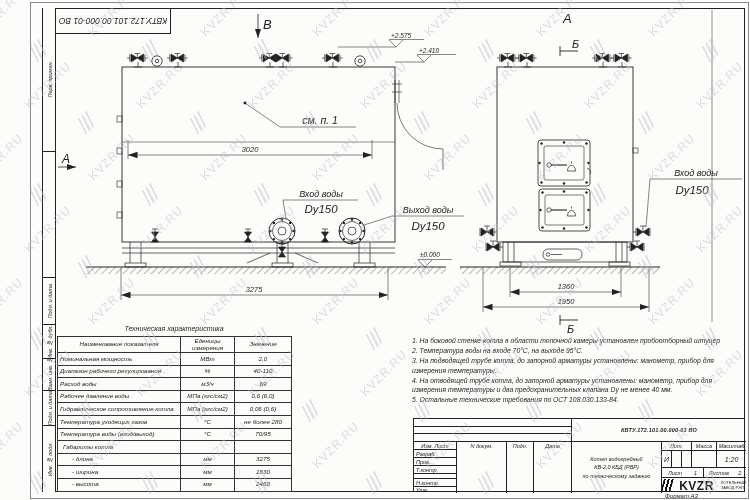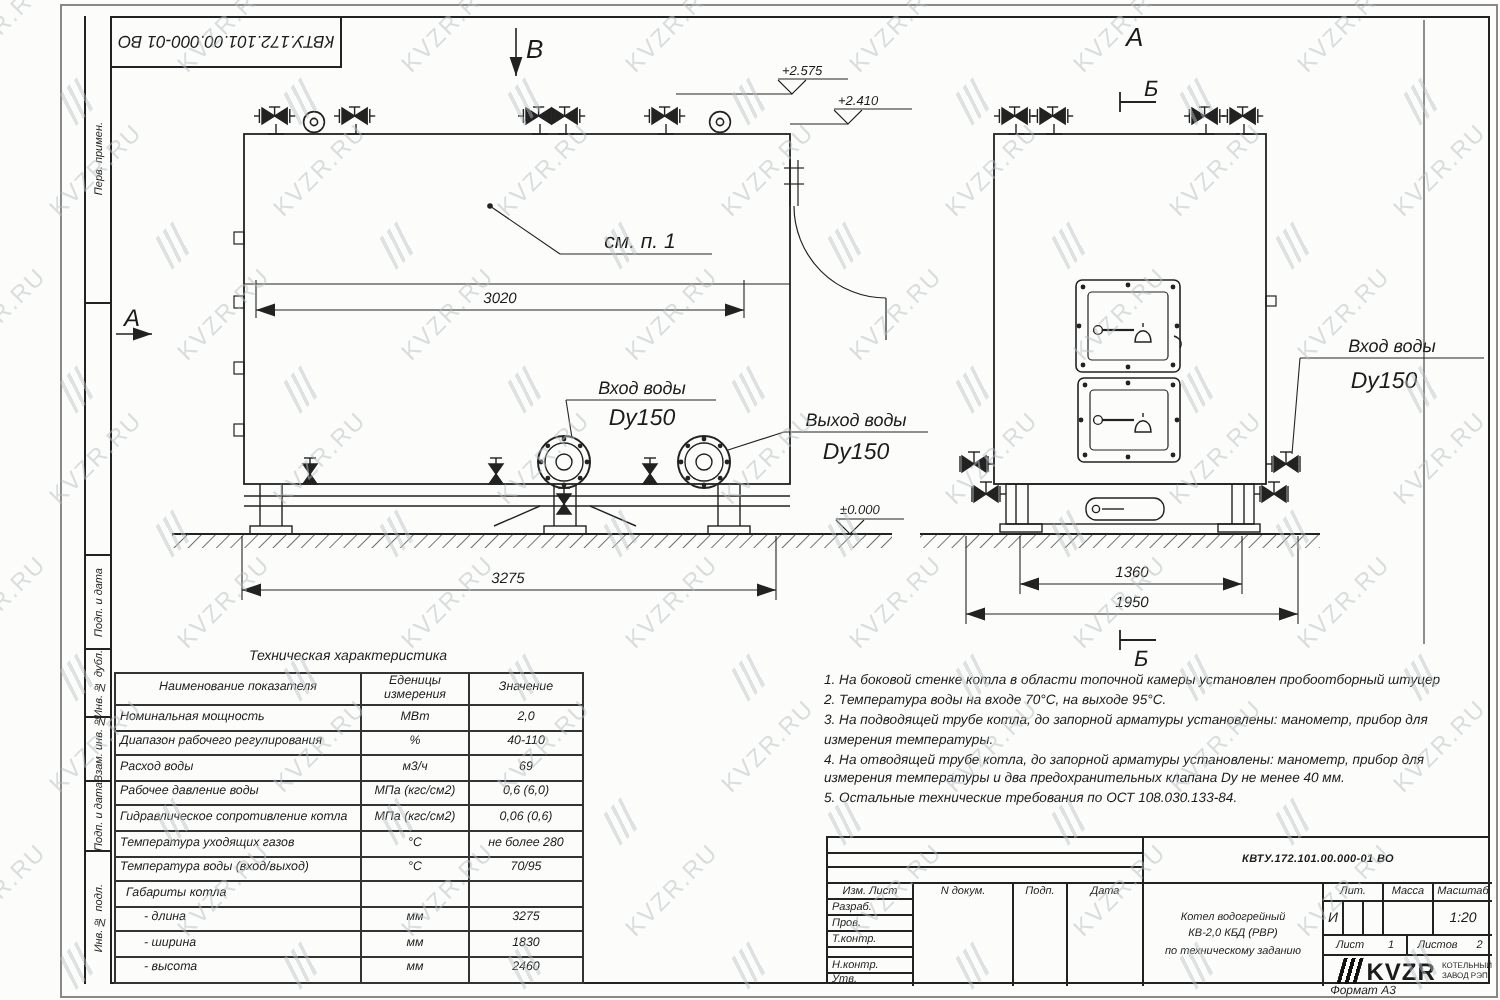--- a/index.html
+++ b/index.html
@@ -37,21 +37,21 @@
   .notes{left:412px;top:336px;width:331px;z-index:4;font-size:6.8px;font-style:italic;line-height:1.4;}
   .notes div{margin-bottom:0.5px;}
   
   .tb{left:413px;top:418px;width:332px;height:74px;border:1.3px solid #222;box-sizing:border-box;z-index:5;background:transparent;}
   .tb .cell{position:absolute;box-sizing:border-box;border-left:0.7px solid #222;border-top:0.7px solid #222;
             font-size:5.5px;font-style:italic;display:flex;align-items:center;overflow:hidden;}
   .tb .noL{border-left:none;} .tb .noT{border-top:none;}
   .desig{font-size:13px;font-style:italic;font-weight:bold;justify-content:center;letter-spacing:.2px;}
   .docname{flex-direction:column;justify-content:center;font-size:7.5px;text-align:center;line-height:1.55;}
   .ctr{justify-content:center;}
-  .logo-row{display:flex;align-items:center;gap:3px;justify-content:flex-end;width:100%;}
+  .logo-row{display:flex;align-items:center;gap:3px;justify-content:space-between;width:100%;}
   .logo-hatch{width:10px;height:13px;transform:skewX(-16deg);
       background:repeating-linear-gradient(90deg,#111 0 2px,transparent 2px 4px);}
   .logo-kvzr{font-size:12px;font-weight:bold;font-style:normal;letter-spacing:.5px;}
   .logo-sub{display:flex;flex-direction:column;font-size:4px;font-style:normal;line-height:1.2;}
   .fmt{left:618px;top:492.5px;width:127px;text-align:center;font-size:6px;font-style:italic;z-index:5;}
 </style>
 </head>
 <body>
 
 <div class="sheet">

